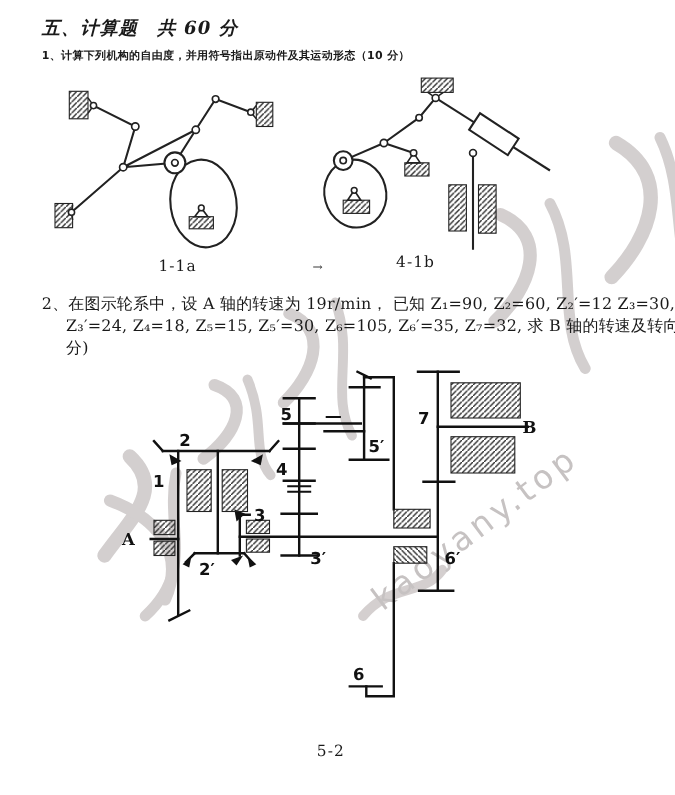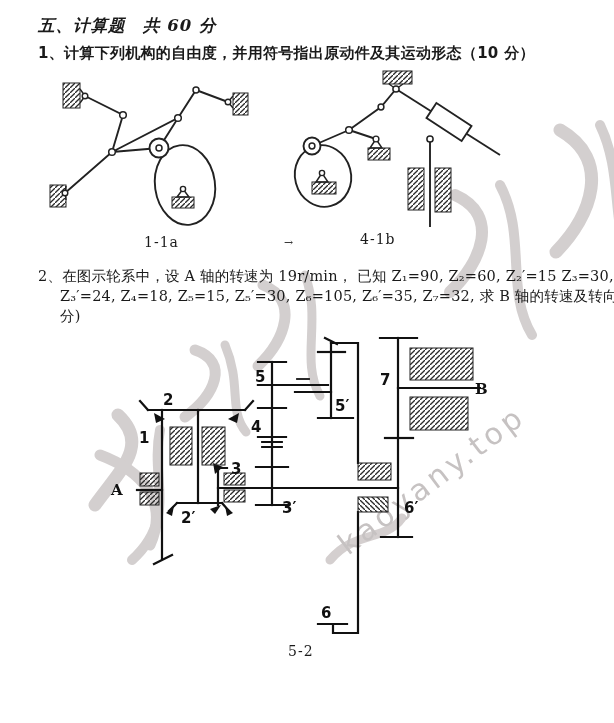--- a/index.html
+++ b/index.html
@@ -1,20 +1,20 @@
 <!DOCTYPE html>
 <html><head>
 <meta charset="utf-8">
 <style>
   html,body{margin:0;padding:0;background:#e9e9e9;}
   #page{position:relative;width:614px;height:723px;background:#ffffff;overflow:hidden;
         font-family:"DejaVu Serif",serif;color:#1a1a1a;}
   .abs{position:absolute;white-space:nowrap;}
   .section-title{font-size:16.5px;font-weight:bold;font-style:italic;letter-spacing:1px;}
-  .q1{font-size:15px;font-family:"DejaVu Sans",sans-serif;font-weight:600;letter-spacing:.3px;}
+  .q1{font-size:10px;font-family:"DejaVu Sans",sans-serif;font-weight:600;letter-spacing:.3px;}
   .qtext{font-size:14.5px;letter-spacing:.2px;}
   .caption{font-size:14px;letter-spacing:1px;}
   .stray{font-size:11px;color:#3a3a3a;}
   svg{display:block;}
   #wm{z-index:1;}
   .ink{z-index:2;}
   text.glabel{font-family:"DejaVu Sans",sans-serif;font-weight:bold;font-size:15px;fill:#111;}
   text.shaftlabel{font-family:"DejaVu Serif",serif;font-weight:600;font-size:15px;fill:#111;}
 </style>
 </head>
@@ -126,21 +126,21 @@
         <circle cx="98" cy="37" r="2.9"></circle>
       <circle cx="66" cy="60" r="3.3"></circle>
         <circle cx="147" cy="69" r="3.1"></circle>
     </g>
   </svg>
 
   <div class="abs ink caption" style="left:144px;top:234px">1-1a</div>
   <div class="abs ink stray" style="left:284px;top:236px">→</div>
   <div class="abs ink caption" style="left:360px;top:231px">4-1b</div>
 
-  <div class="abs ink qtext" style="left:38px;top:267px">2、在图示轮系中，设 A 轴的转速为 19r/min， 已知 Z₁=90, Z₂=60, Z₂′=15 Z₃=30,</div>
+  <div class="abs ink qtext" style="left:38px;top:267px">2、在图示轮系中，设 A 轴的转速为 19r/min， 已知 Z₁=90, Z₂=60, Z₂′=12 Z₃=30,</div>
   <div class="abs ink qtext" style="left:60px;top:287px">Z₃′=24, Z₄=18, Z₅=15, Z₅′=30, Z₆=105, Z₆′=35, Z₇=32, 求 B 轴的转速及转向。(10</div>
   <div class="abs ink qtext" style="left:60px;top:307px">分)</div>
 
   <svg class="abs ink" style="left:55px;top:335px" width="460" height="310" viewBox="0 0 460 310">
     <g stroke="#111" stroke-width="2.2" fill="none" stroke-linecap="square">
 
       <path d="M82,155 L107,155"></path>
 
       <path d="M107,75 L107,224"></path>
       <path d="M99,229 L117,220"></path>
@@ -217,15 +217,15 @@
       <text class="glabel" x="227" y="178">3′</text>
       <text class="glabel" x="196" y="97">4</text>
       <text class="glabel" x="200" y="47">5</text>
       <text class="glabel" x="280" y="76">5′</text>
       <text class="glabel" x="266" y="283">6</text>
       <text class="glabel" x="349" y="178">6′</text>
       <text class="glabel" x="325" y="50">7</text>
     </g>
   </svg>
 
-  <div class="abs ink caption" style="left:288px;top:643px">5-2</div>
+  <div class="abs ink caption" style="left:288px;top:675px">5-2</div>
 
 </div>
 
 </body></html>

